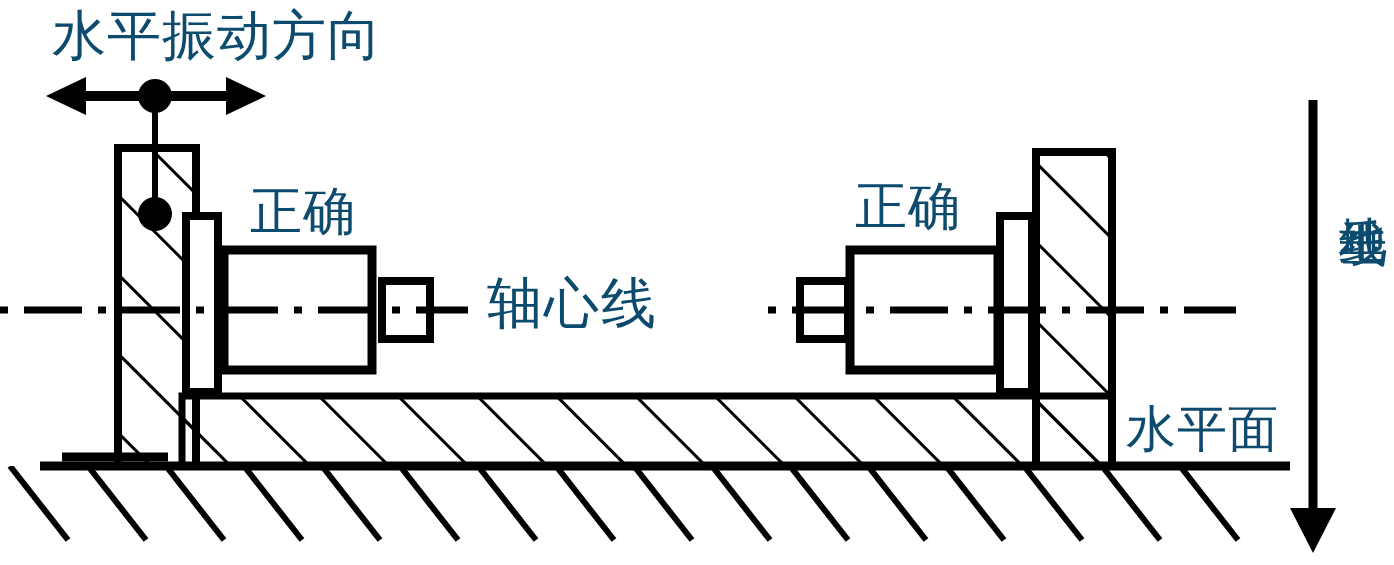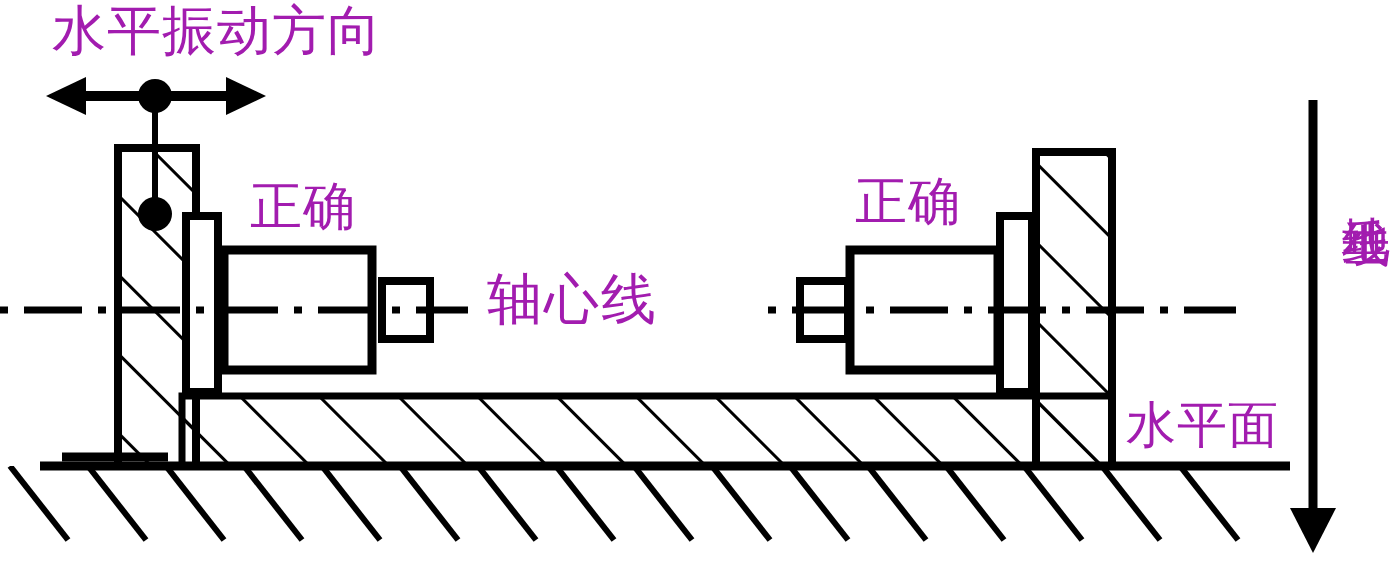--- a/index.html
+++ b/index.html
@@ -20,22 +20,22 @@
   svg.figure {
     position: absolute;
     top: 0;
     left: 0;
     width: 1394px;
     height: 565px;
     display: block;
   }
   .lbl {
     position: absolute;
-    font-family: Liberation Mono, monospace;
-    color: #a21caf;
+    font-family: Liberation Sans, sans-serif;
+    color: #0c4a6e;
     white-space: nowrap;
     line-height: 1.0;
     user-select: none;
   }
   #label-vibration-direction {
     left: 52px;
     top: 8px;
     font-size: 54px;
     letter-spacing: 1px;
   }

